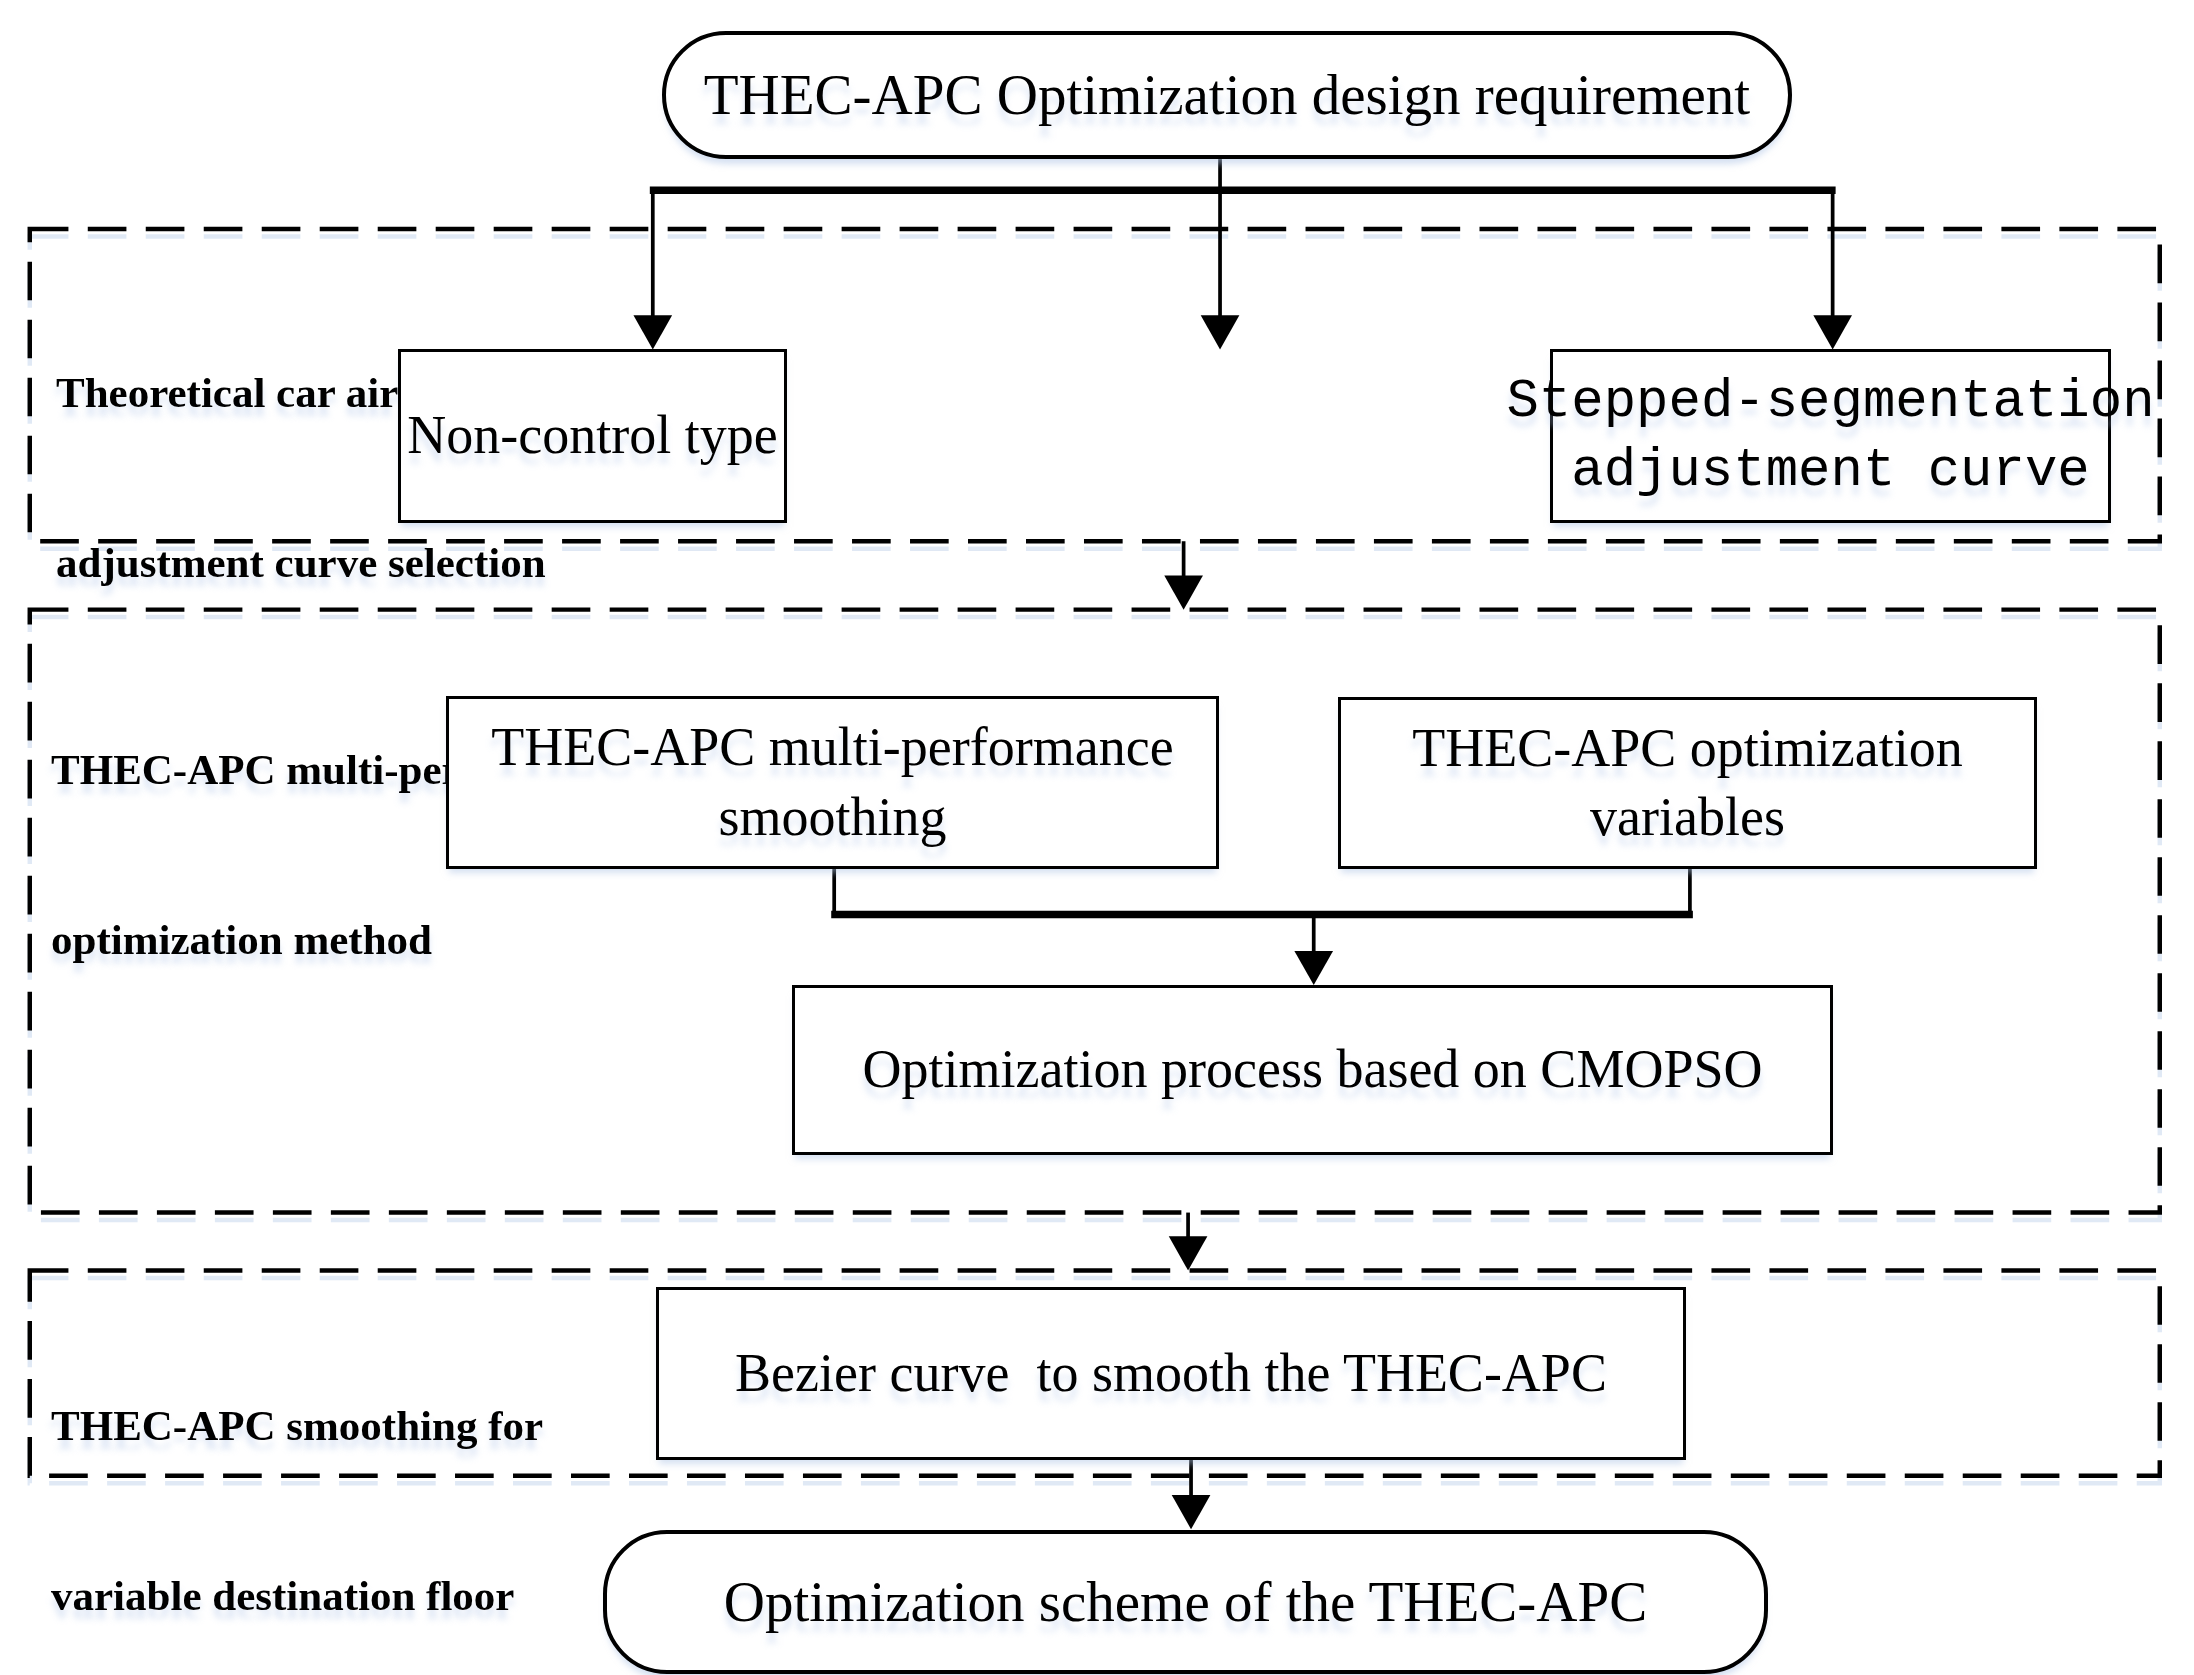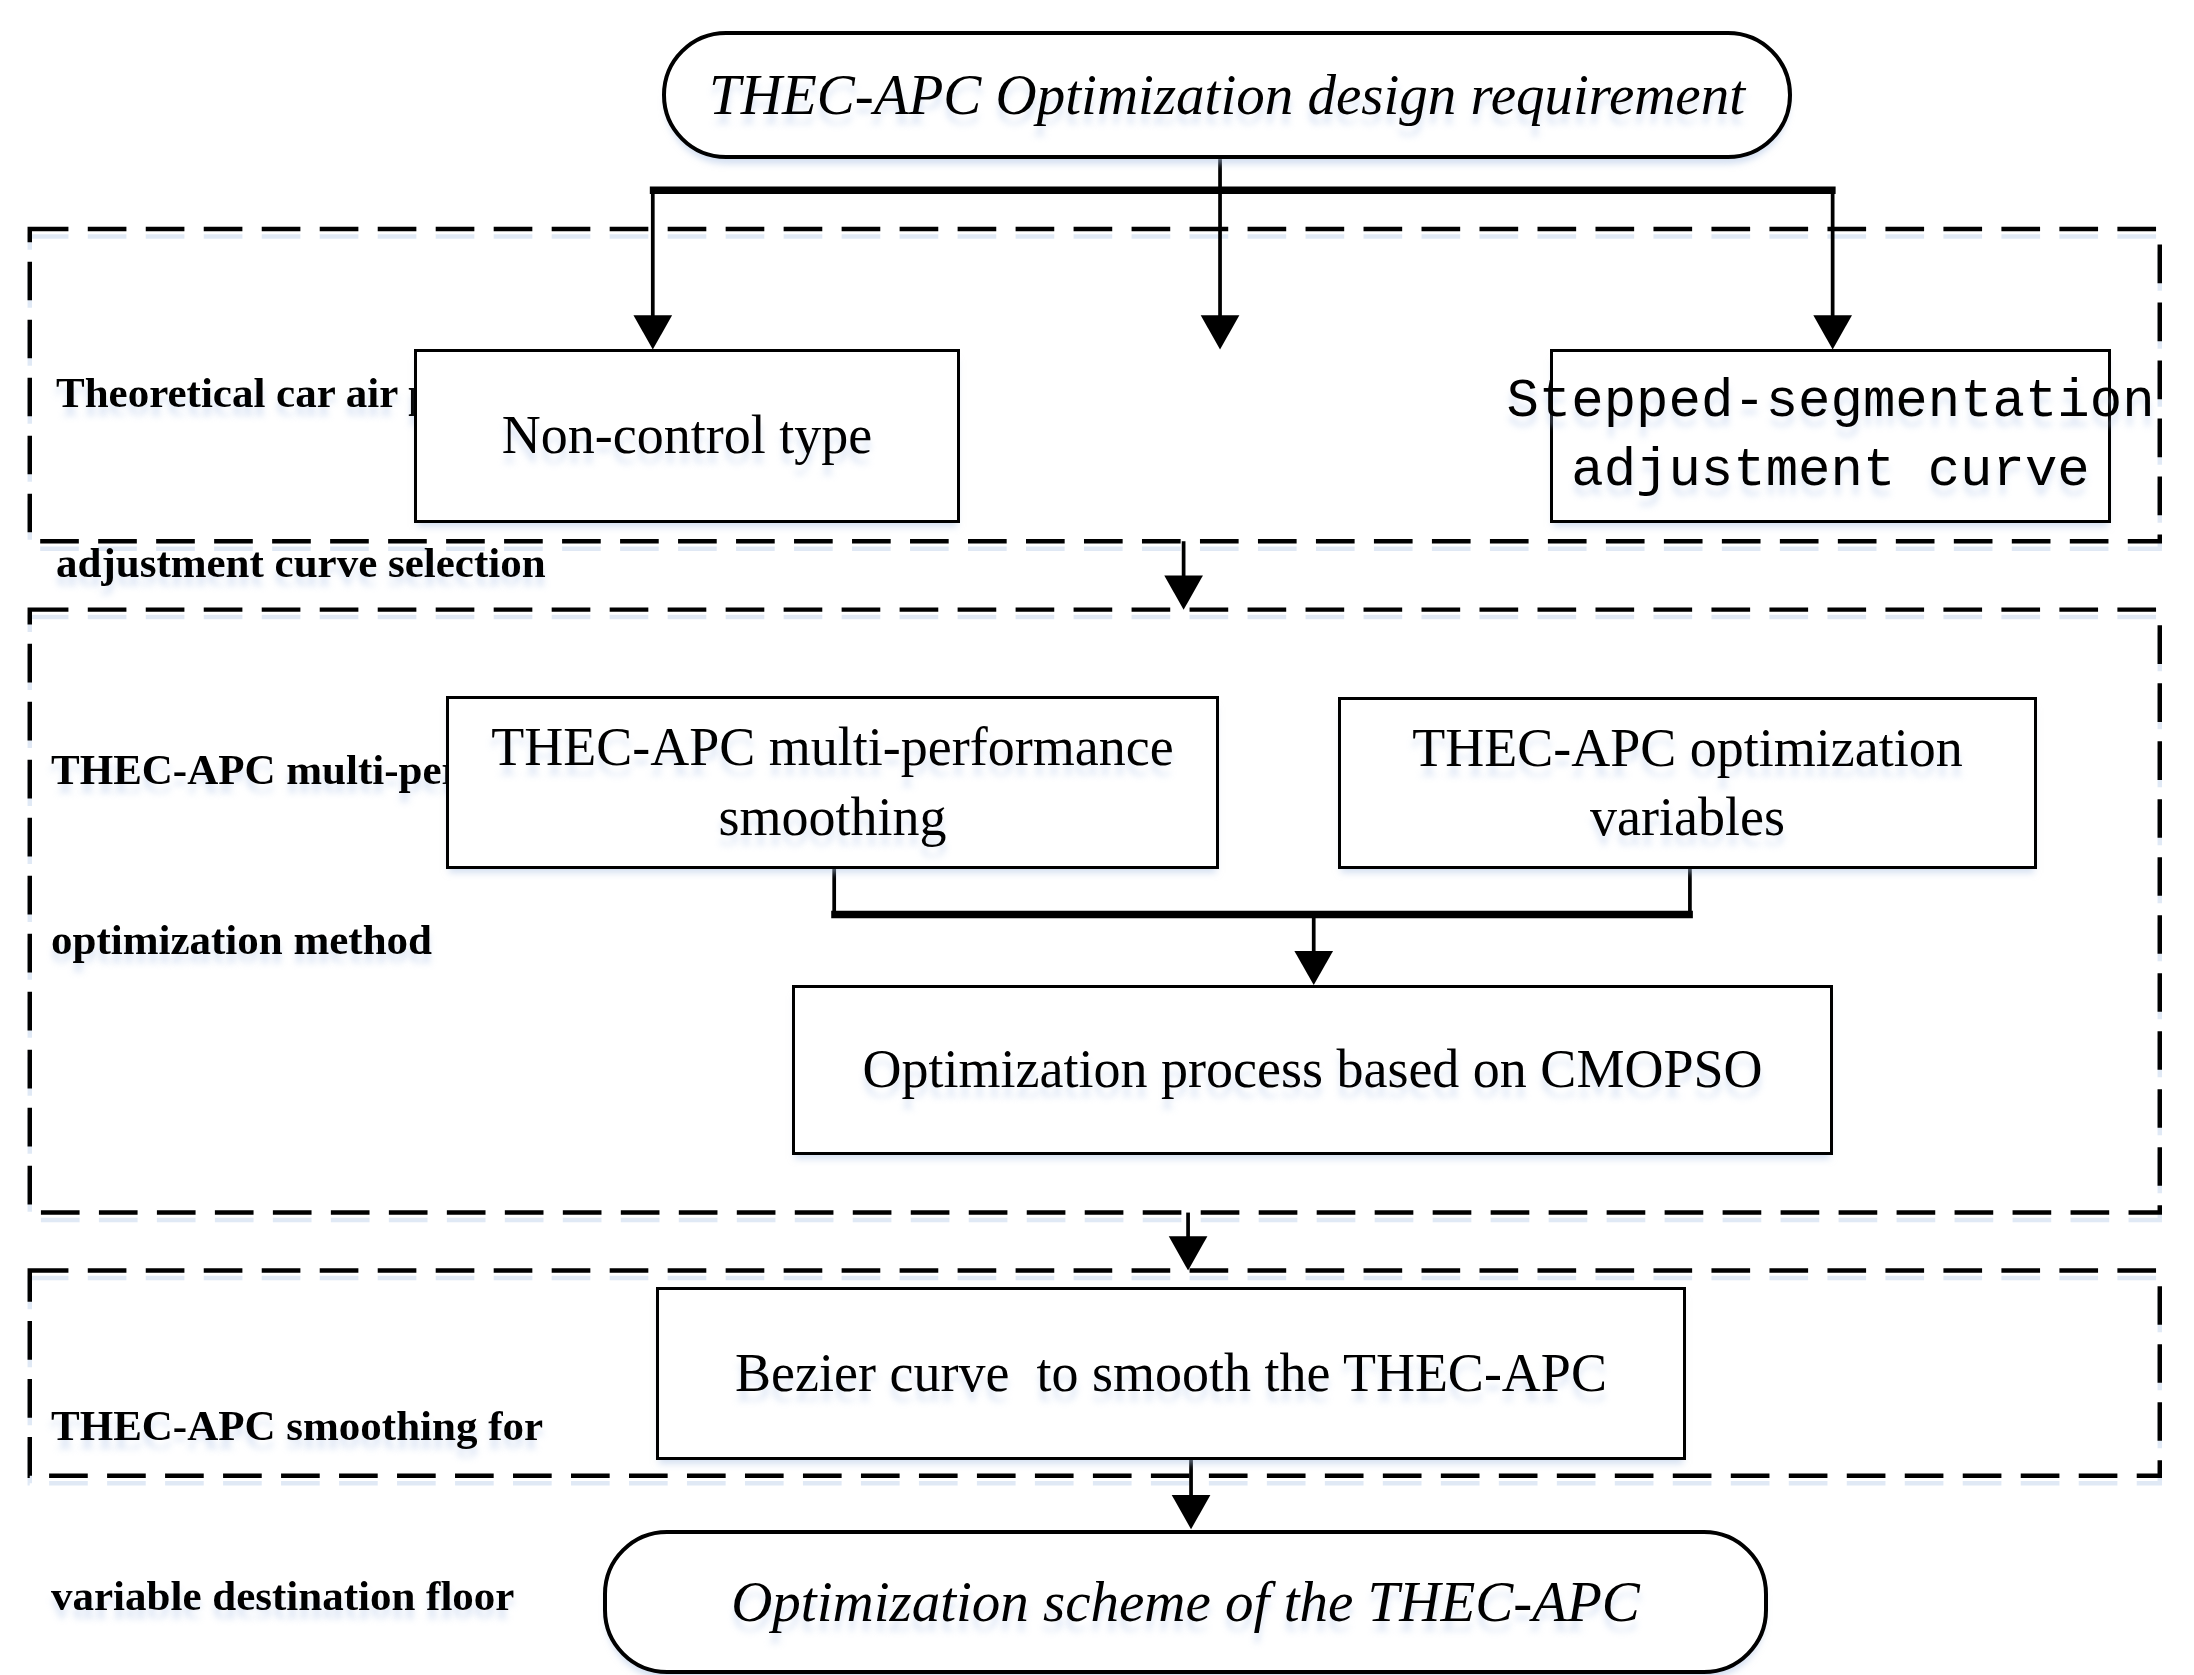--- a/index.html
+++ b/index.html
@@ -31,21 +31,20 @@
     display: flex;
     flex-direction: column;
     align-items: center;
     justify-content: center;
     text-align: center;
     box-shadow: 0 8.2px 6.7px -3px rgba(173, 196, 230, 0.5);
   }
   .stadium {
     border-width: 4.5px;
     border-radius: 64px;
-    font-style: italic;
   }
   .node-line {
     font-size: 54px;
     line-height: 1.28;
     white-space: pre;
     text-shadow: 0 10.4px 6.7px rgba(173, 196, 230, 0.42);
   }
   .stadium .node-line {
     font-size: 57px;
   }
@@ -107,21 +106,21 @@
 
   <div class="node stadium" style="left:662px; top:31px; width:1130px; height:128px;">
     <div class="node-line">THEC-APC Optimization design requirement</div>
   </div>
 
   <div class="section-label" style="left:56px; top:251px;">
     <div>Theoretical car air pressure</div>
     <div>adjustment curve selection</div>
   </div>
 
-  <div class="node" style="left:414px; top:349px; width:546px; height:174px;text-align:right;">
+  <div class="node" style="left:398px; top:349px; width:389px; height:174px;text-align:right;">
     <div class="node-line">Non-control type</div>
   </div>
 
 
   <div class="node" style="left:1550px; top:349px; width:561px; height:174px;font-family:Liberation Mono, monospace;">
     <div class="node-line">Stepped-segmentation</div>
     <div class="node-line">adjustment curve</div>
   </div>
 
   <div class="section-label" style="left:51px; top:628px;">

